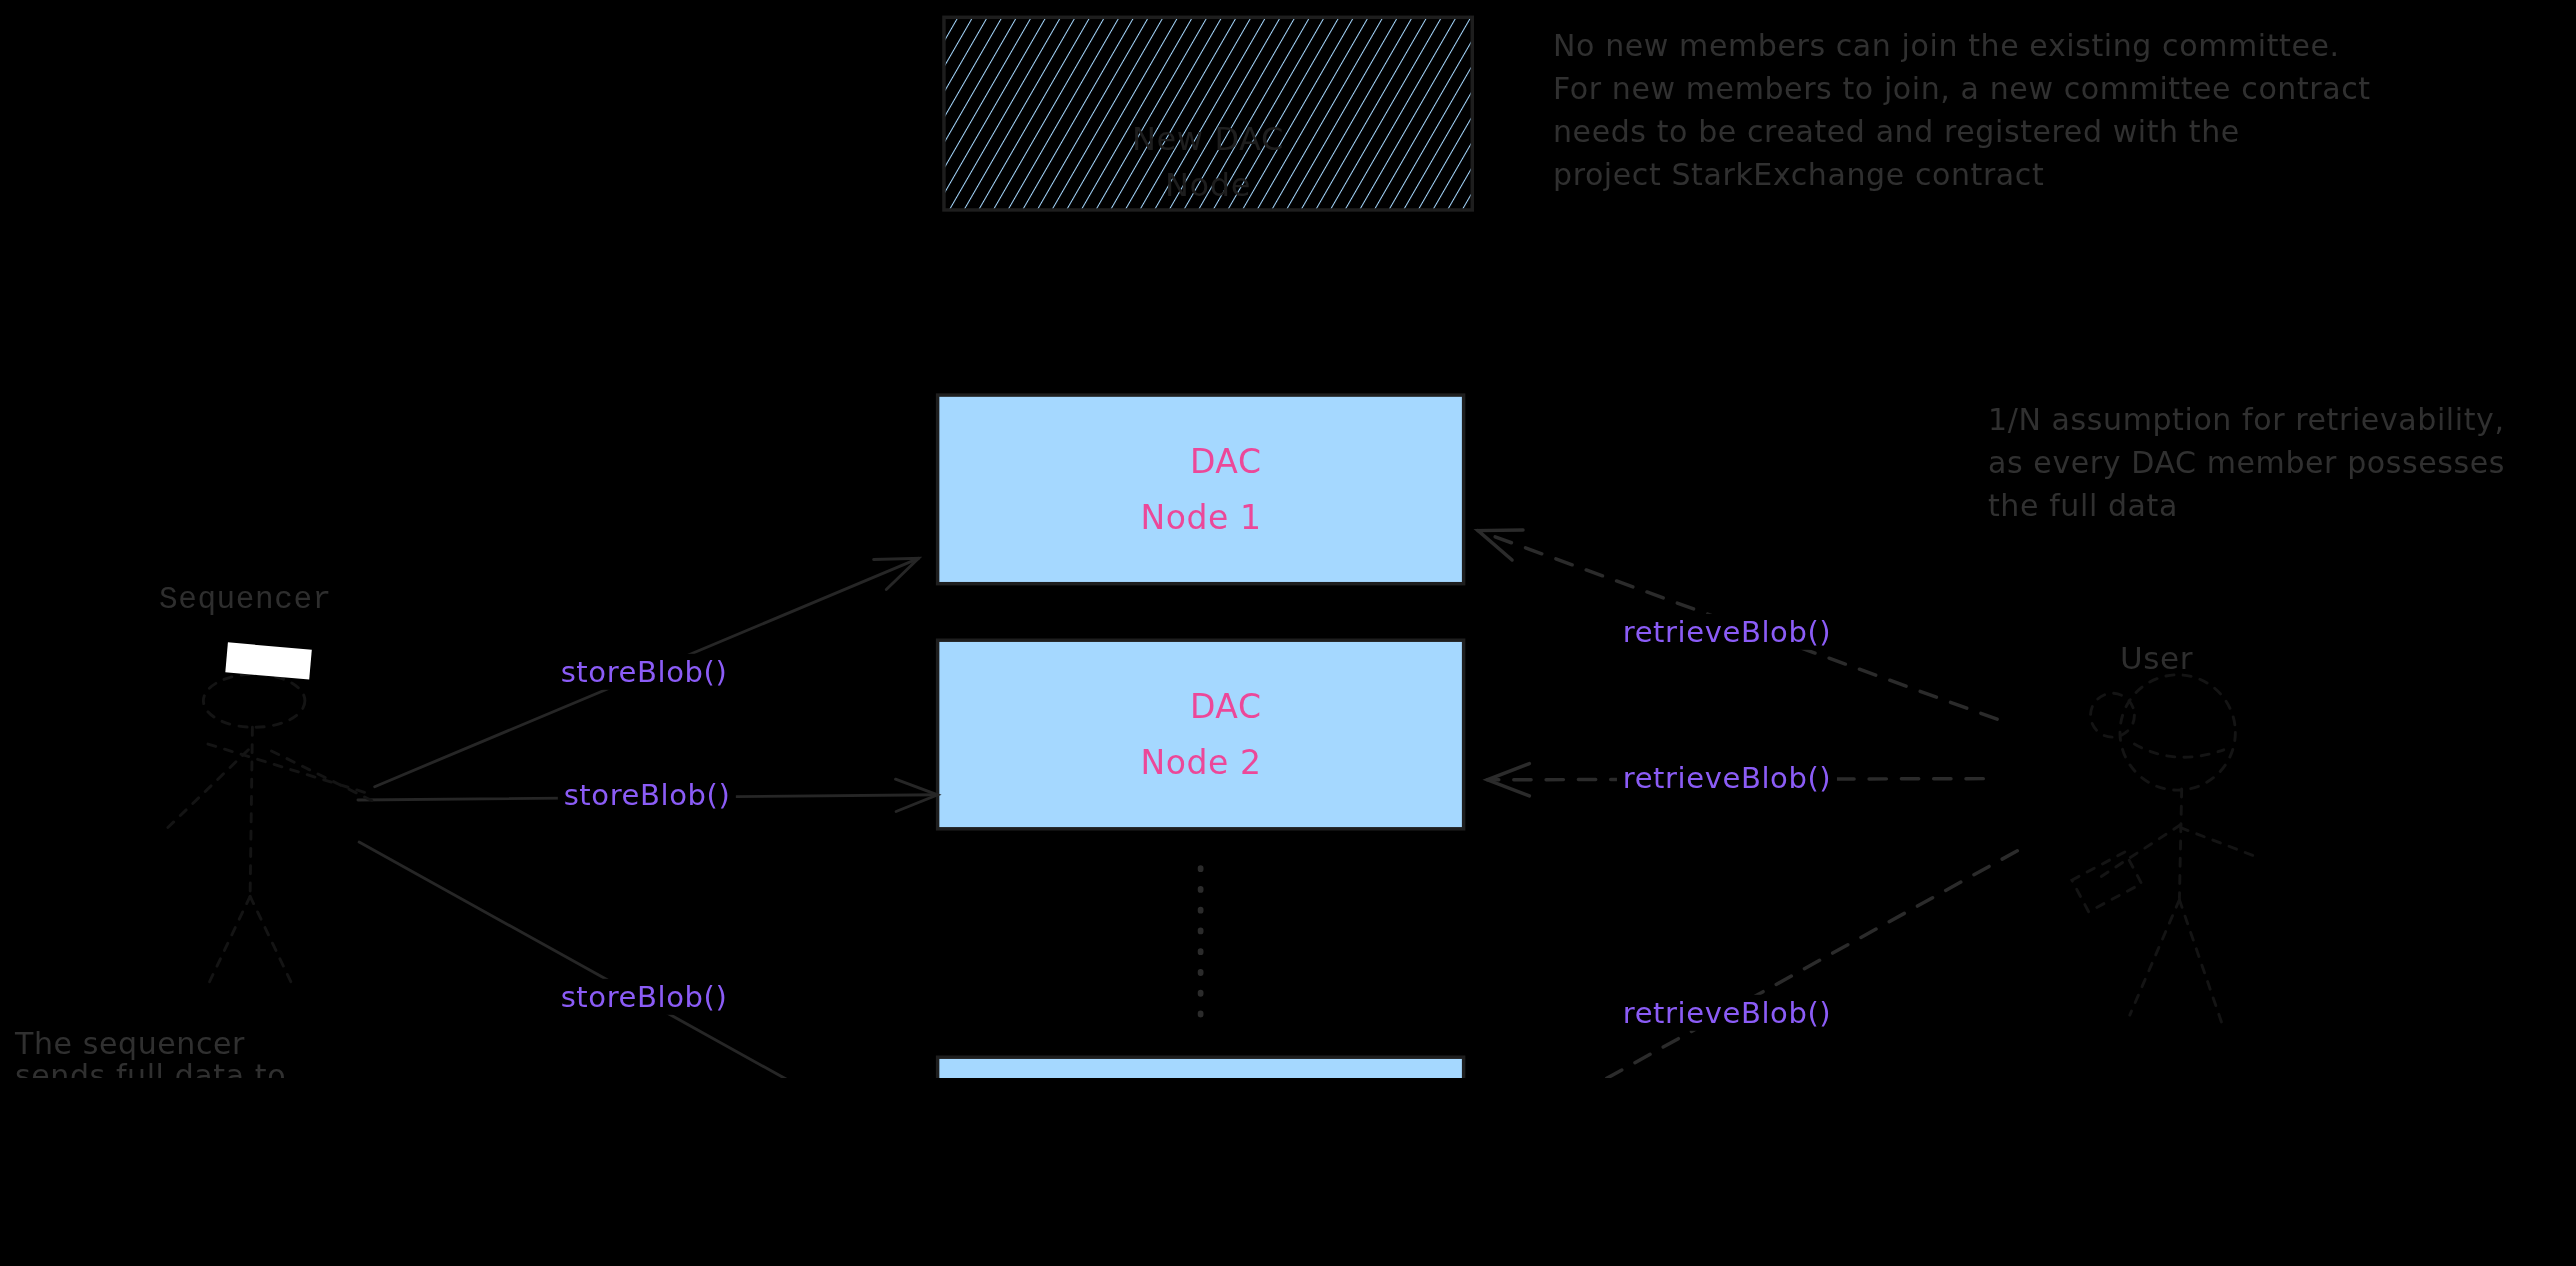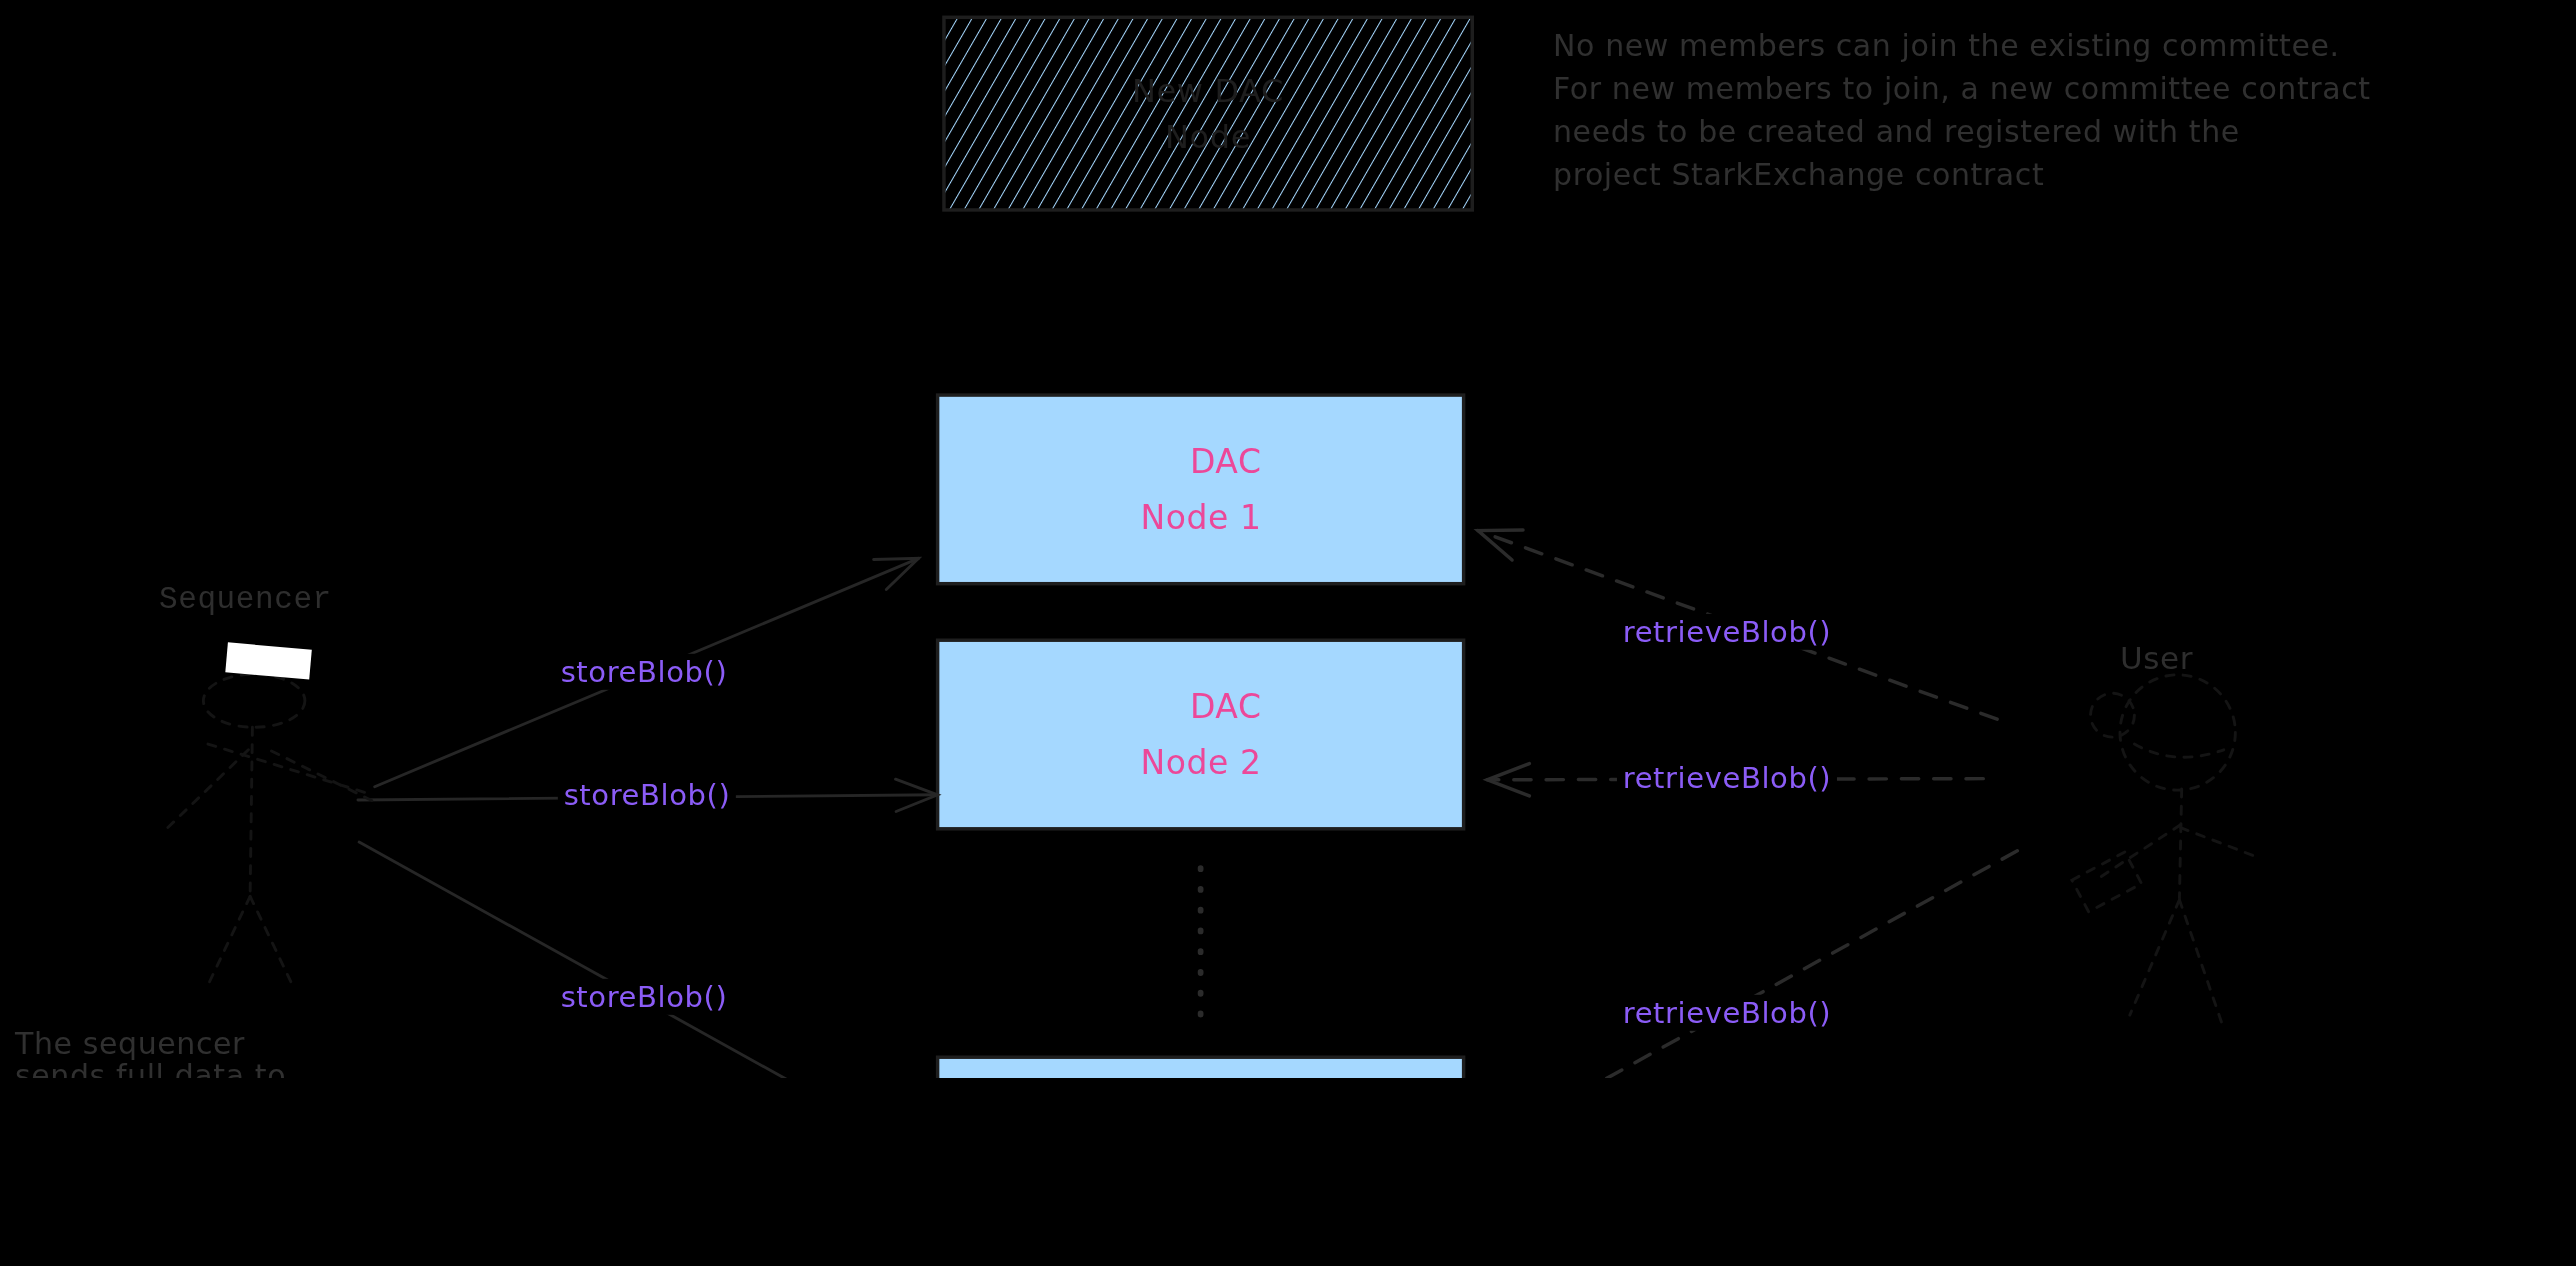--- a/index.html
+++ b/index.html
@@ -19,21 +19,21 @@
     background:#000;padding:1.2px 5.8px;white-space:nowrap;
   }
   .node-label{
     position:absolute;display:flex;align-items:center;justify-content:center;
     text-align:right;color:#ec4899;font-size:33px;line-height:56px;
     white-space:pre-line;letter-spacing:0.6px;
   }
   .hatch-label{
     position:absolute;display:flex;align-items:center;justify-content:center;
     text-align:center;color:#1e1e1e;font-size:32px;line-height:46px;
-    white-space:pre-line;letter-spacing:0.6px;
+    white-space:pre-line;letter-spacing:0.6px;margin-top:48px;
   }
 </style>
 </head>
 <body>
 
 <div id="stage">
 
   <svg id="diagram-svg" width="2576" height="1266" viewBox="0 0 4465 2195">
     <defs>
       <pattern id="hachure" patternUnits="userSpaceOnUse" width="22" height="22" patternTransform="rotate(30)">
@@ -97,20 +97,23 @@
       <rect x="3600" y="1498" width="104" height="62" transform="rotate(-28 3652 1529)"></rect>
       <line x1="3778" y1="1560" x2="3692" y2="1760"></line>
       <line x1="3778" y1="1560" x2="3852" y2="1775"></line>
     </g>
   </svg>
 
   <div class="note" style="left:1553px;top:24px;width:900px;">No new members can join the existing committee.
 For new members to join, a new committee contract
 needs to be created and registered with the
 project StarkExchange contract</div>
+  <div class="note" style="left:1988px;top:398px;width:577px;">1/N assumption for retrievability,
+as every DAC member possesses
+the full data</div>
   <div class="note" style="left:15px;top:1028px;width:438px;line-height:32px;">The sequencer
 sends full data to
 all members in parallel</div>
 
   <div class="actor-label" style="left:159px;top:582px;font-family:Liberation Mono, monospace;">Sequencer</div>
   <div class="actor-label" style="left:2120px;top:640px;">User</div>
 
   <div class="arrow-label" style="left:644px;top:672px;">storeBlob()</div>
   <div class="arrow-label" style="left:647px;top:795px;">storeBlob()</div>
   <div class="arrow-label" style="left:644px;top:997px;">storeBlob()</div>

